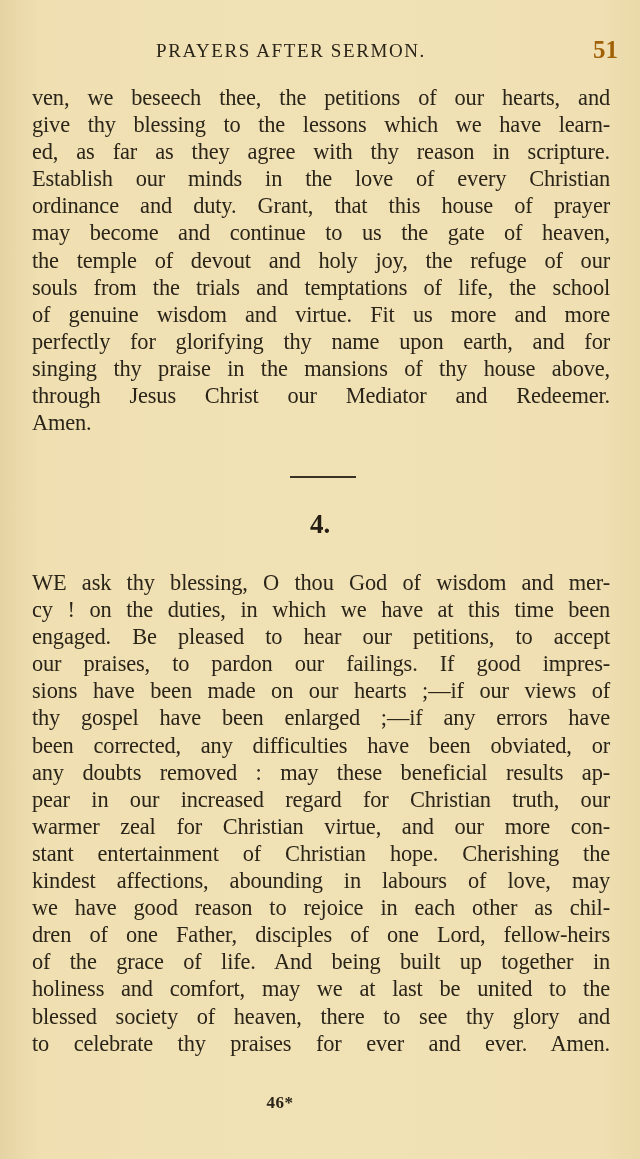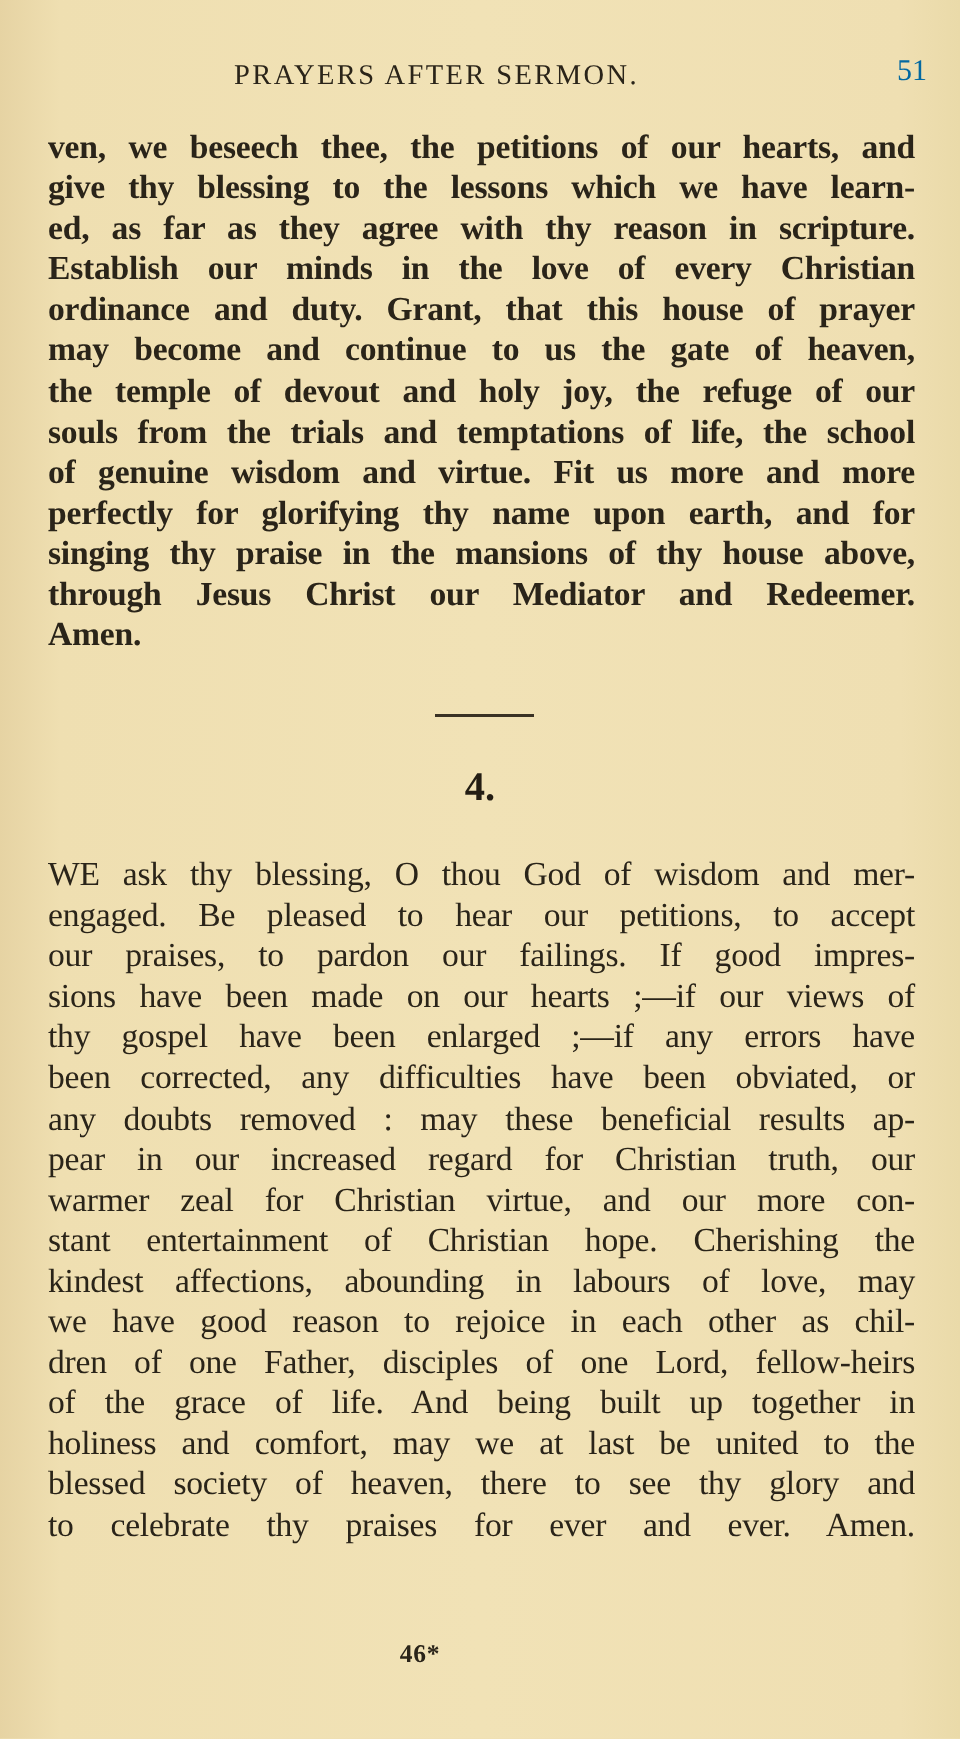--- a/index.html
+++ b/index.html
@@ -36,44 +36,44 @@
       left: 0;
       top: 2px;
       font-size: 19px;
       letter-spacing: 1.6px;
       color: #2a2419;
     }
     .page-number {
       position: absolute;
       right: 2px;
       top: -2px;
-      font-size: 20px;
-      font-weight: normal;
-      color: #0369a1;
+      font-size: 25px;
+      font-weight: bold;
+      color: #a16207;
     }
     .text-block {
       position: absolute;
       left: 32px;
       width: 578px;
     }
     .line {
       display: block;
       height: 27.1px;
       line-height: 27.1px;
       font-size: 22.4px;
       text-align: justify;
       text-align-last: justify;
       white-space: nowrap;
       letter-spacing: -0.15px;
       word-spacing: 0.5px;
     }
     .line.last {
       text-align-last: left;
     }
-    .block1 { top: 84px; font-weight: bold; }
+    .block1 { top: 84px; }
     .block2 { top: 569px; }
     .divider {
       position: absolute;
       left: 290px;
       top: 476px;
       width: 66px;
       height: 2px;
       background: #3a3224;
     }
     .section-number {
@@ -123,20 +123,21 @@
     <span class="line">through Jesus Christ our Mediator and Redeemer.</span>
     <span class="line last">Amen.</span>
   </div>
 
   <div class="divider"></div>
 
   <div class="section-number">4.</div>
 
   <div class="text-block block2">
     <span class="line">WE ask thy blessing, O thou God of wisdom and mer-</span>
+    <span class="line">cy ! on the duties, in which we have at this time been</span>
     <span class="line">engaged.  Be pleased to hear our petitions, to accept</span>
     <span class="line">our praises, to pardon our failings.  If good impres-</span>
     <span class="line">sions have been made on our hearts ;—if our views of</span>
     <span class="line">thy gospel have been enlarged ;—if any errors have</span>
     <span class="line">been corrected, any difficulties have been obviated, or</span>
     <span class="line">any doubts removed : may these beneficial results ap-</span>
     <span class="line">pear in our increased regard for Christian truth, our</span>
     <span class="line">warmer zeal for Christian virtue, and our more con-</span>
     <span class="line">stant entertainment of Christian hope.  Cherishing the</span>
     <span class="line">kindest affections, abounding in labours of love, may</span>

